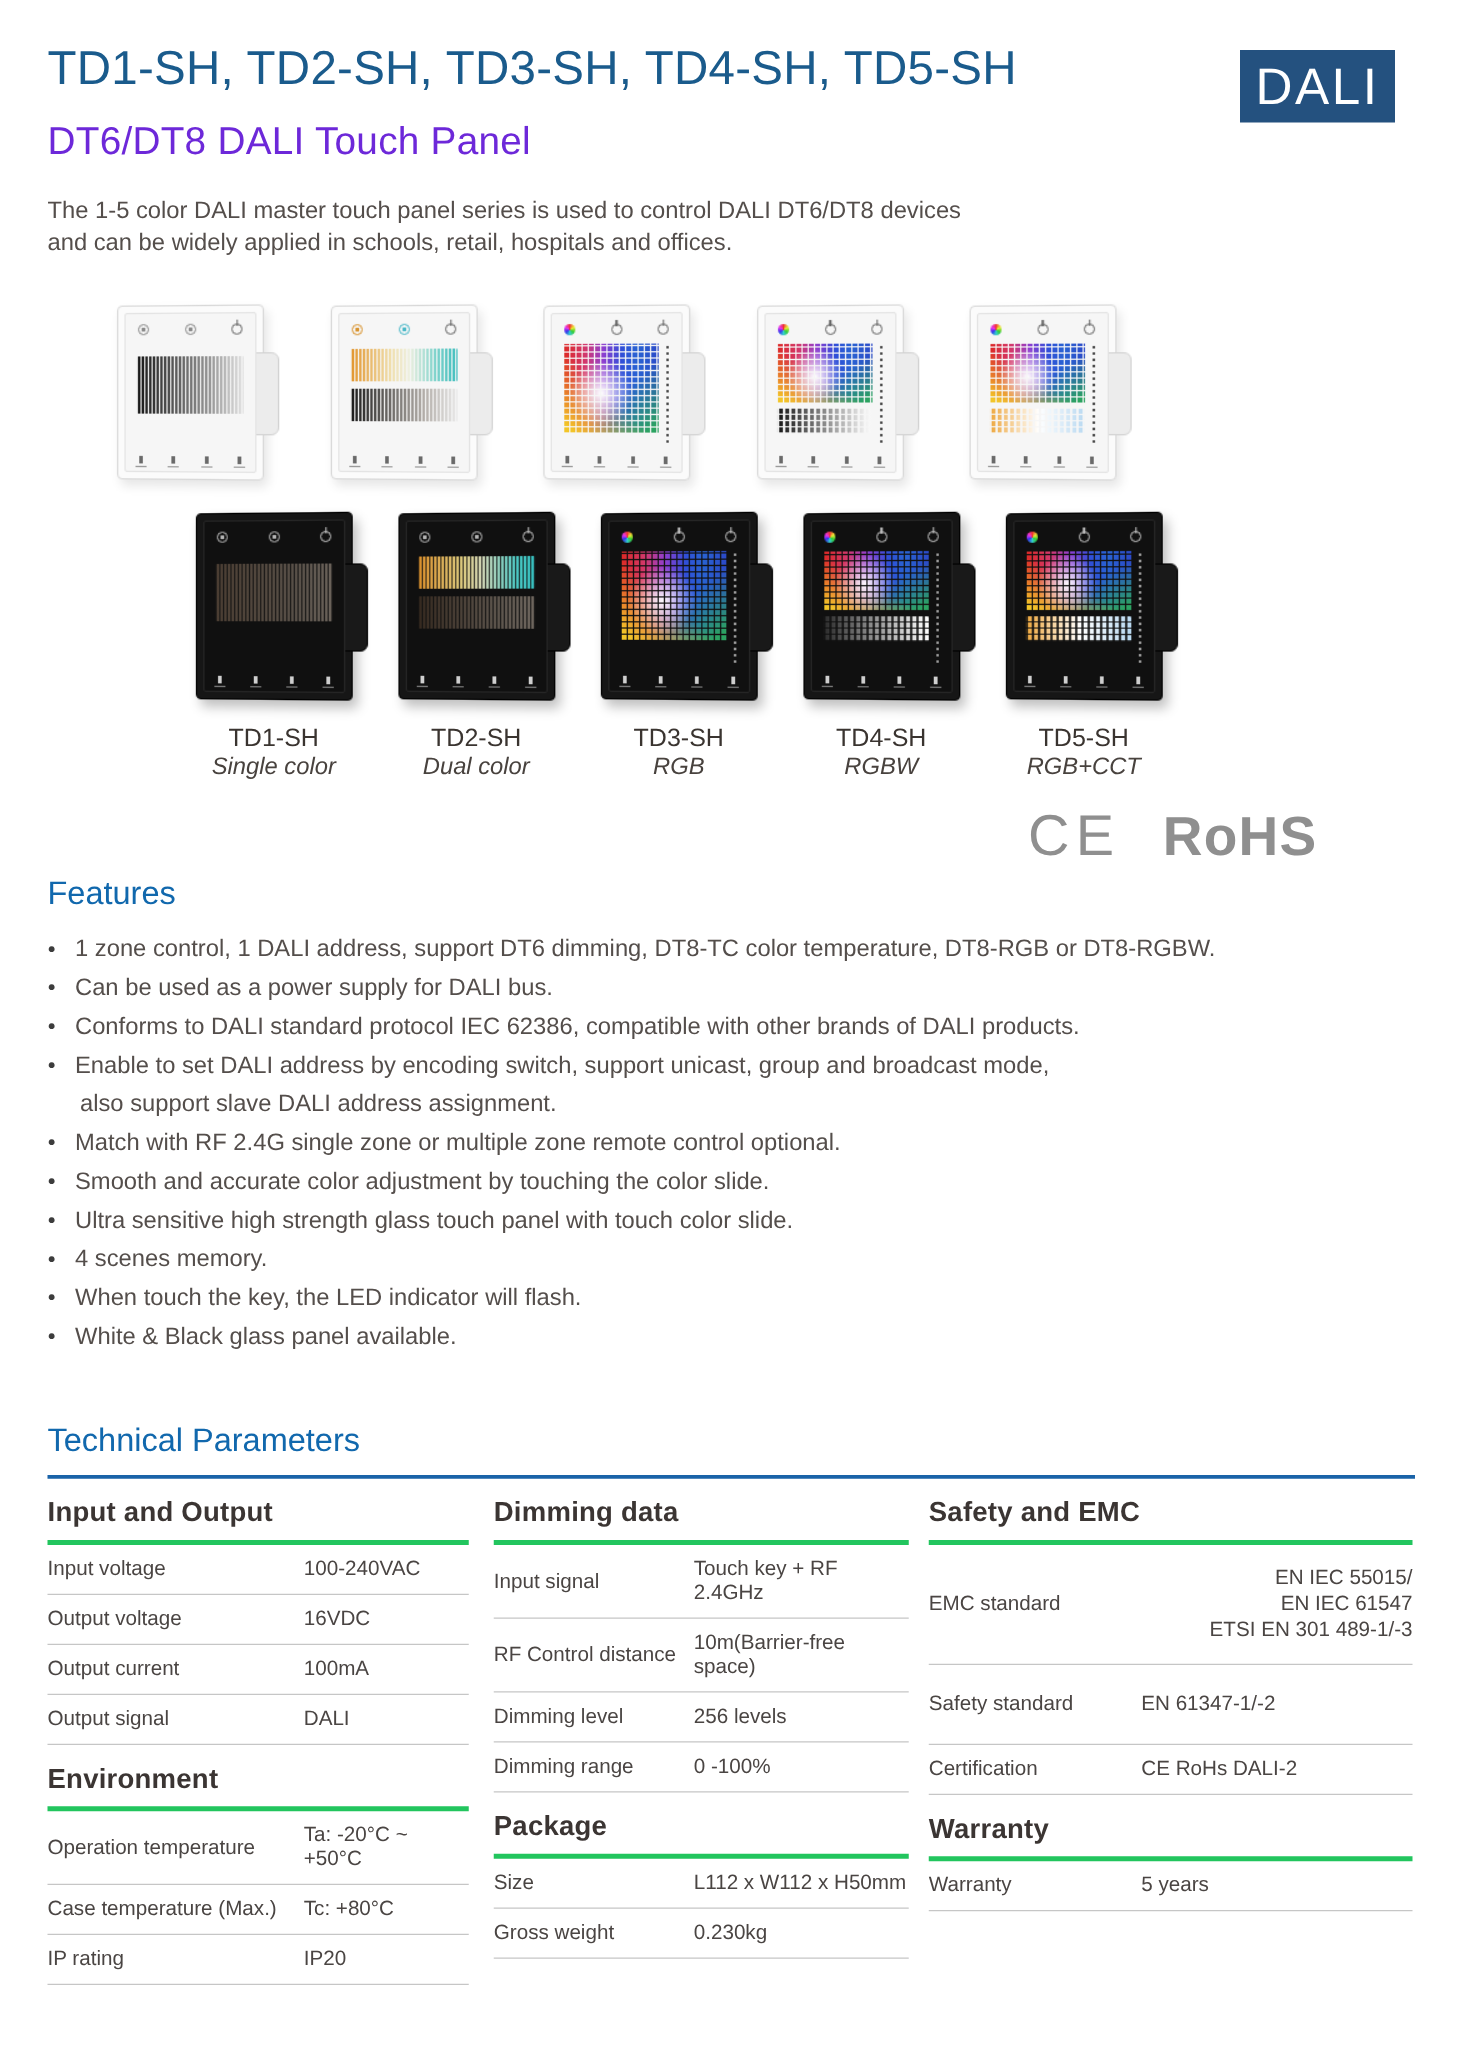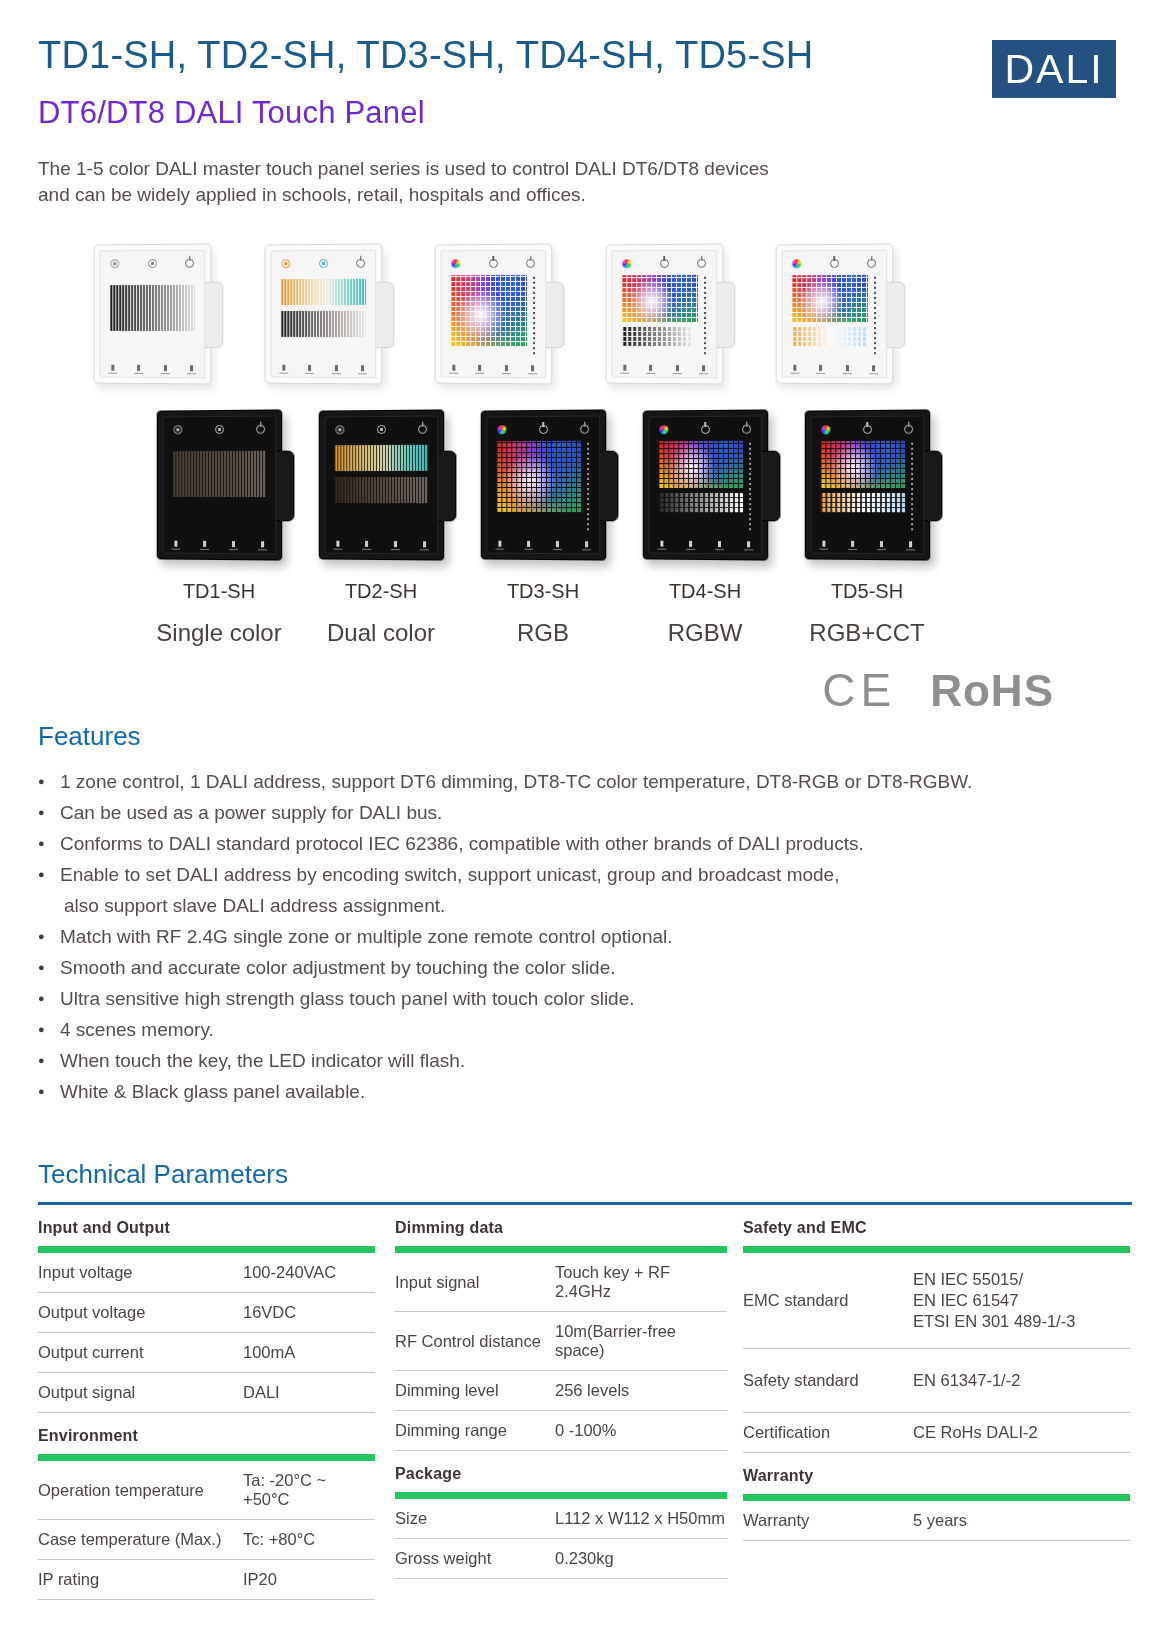--- a/index.html
+++ b/index.html
@@ -92,21 +92,21 @@
                linear-gradient(90deg,#dd2822 0%,#d2386e 24%,#8f3ed0 42%,#2f4fd8 62%,#2963d2 78%,#2b49c8 100%); }
   .panel--black .bar-wb { background:repeating-linear-gradient(90deg, rgba(16,16,16,0.85) 0 2px, rgba(16,16,16,0) 2px 5px),
                repeating-linear-gradient(0deg, rgba(16,16,16,0.85) 0 1px, rgba(16,16,16,0) 1px 5px),
                linear-gradient(90deg,#2a2a2a,#ffffff); }
   .panel--black .bar-cct2 { background:repeating-linear-gradient(90deg, rgba(16,16,16,0.85) 0 2px, rgba(16,16,16,0) 2px 5px),
                repeating-linear-gradient(0deg, rgba(16,16,16,0.85) 0 1px, rgba(16,16,16,0) 1px 5px),
                linear-gradient(90deg,#eda63c,#ffffff 52%,#b9d9f1); }
   .panel--black .has-slider::after { background:repeating-linear-gradient(180deg,#9a9a9a 0 2px,transparent 2px 5px); }
 
   .prod-model { margin-top:20px; font-size:20px; color:#3a3430; font-weight:500; }
-  .prod-type { margin-top:16px; font-size:24px; color:#48423e; }
+  .prod-type { margin-top:0; font-size:19px; color:#48423e;font-style:italic; }
 
   
   .certs { display:flex; justify-content:flex-end; align-items:baseline; gap:34px; margin:16px 78px 0 0; }
   .ce { font-size:46px; color:#8f8f8f; letter-spacing:5px; font-weight:500; }
   .rohs { font-size:44px; color:#8f8f8f; font-weight:700; letter-spacing:1px; }
 
   
   .sec-h { color:#1168ad; font-size:26px; font-weight:500; }
   .features { margin-top:4px; }
   .features ul { list-style:none; margin-top:14px; }
@@ -116,29 +116,29 @@
   .features li.cont::before { content:''; }
 
   
   .tech { margin-top:52px; }
   .blue-rule { margin-top:12px; height:3px; background:#1a63a8; }
   .tcols { display:flex; margin-top:0; }
   .tcol { display:flex; flex-direction:column; }
   .tcol1 { width:337px; margin-right:20px; }
   .tcol2 { width:332px; margin-right:16px; }
   .tcol3 { width:387px; }
-  .tsection { font-size:16px; font-weight:700; color:#3b3533; padding:14px 0 9px; border-bottom:7px solid #22c55e; letter-spacing:0.2px; }
+  .tsection { font-size:22px; font-weight:700; color:#3b3533; padding:14px 0 9px; border-bottom:4px solid #22c55e; letter-spacing:0.2px; }
   .trow { display:flex; align-items:center; padding:10px 0; border-bottom:1px solid #c6c6c6; font-size:16.5px; color:#4a4543; }
   .trow .tl { flex:0 0 205px; padding-right:6px; }
   .tcol2 .trow .tl { flex:0 0 160px; }
   .tcol3 .trow .tl { flex:0 0 170px; }
   .trow .tv { flex:1; }
   .trow.tall { padding:16px 0; }
   .trow.xtall { padding:22px 0;align-items:flex-end; }
-  .mline span { display:block; line-height:21px; }
+  .mline span { display:block; line-height:21px;text-align:right; }
 </style>
 </head>
 <body>
 
 <div class="page">
 
   <div class="hdr">
     <div>
       <div class="title">TD1-SH, TD2-SH, TD3-SH, TD4-SH, TD5-SH</div>
       <div class="subtitle">DT6/DT8 DALI Touch Panel</div>

